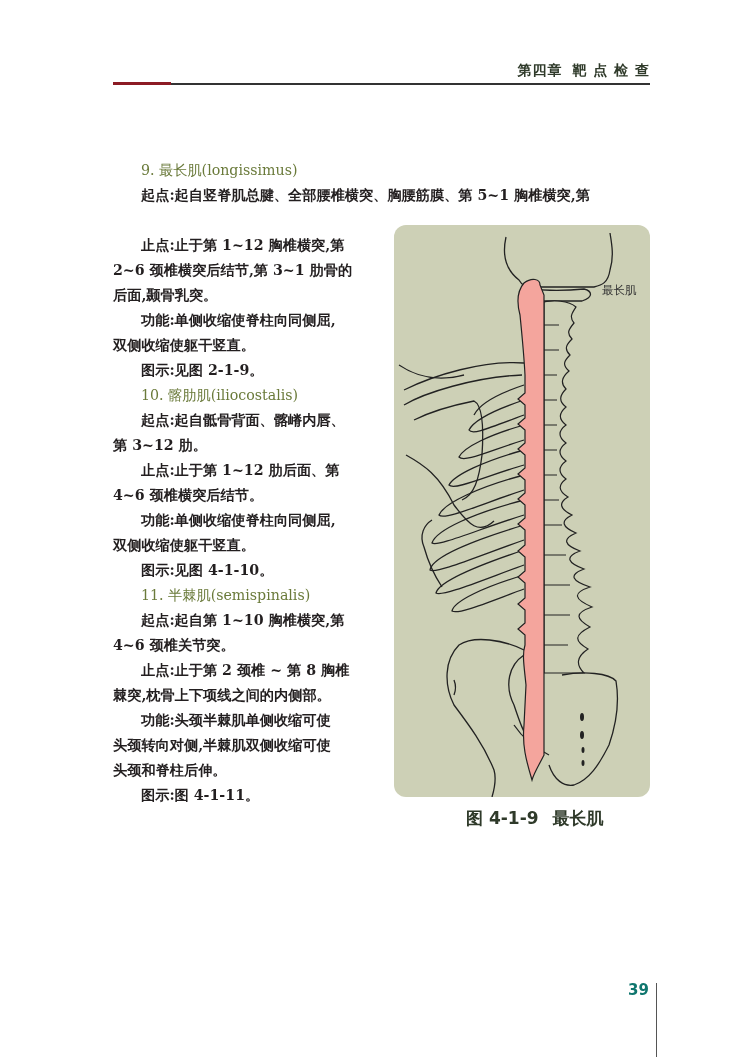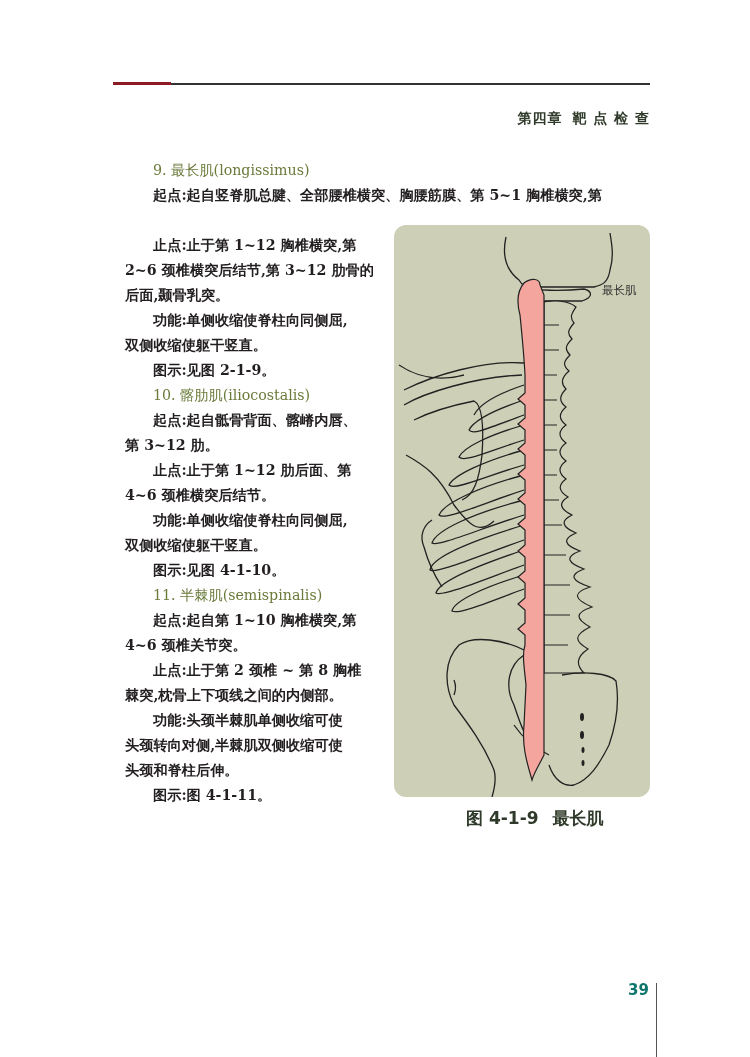--- a/index.html
+++ b/index.html
@@ -1,26 +1,26 @@
 <!DOCTYPE html>
 <html><head>
   <meta charset="utf-8">
   <style>
     html, body { margin: 0; padding: 0; background: #ffffff; }
     body { width: 750px; height: 1057px; position: relative; overflow: hidden;
            font-family: "DejaVu Serif", "Liberation Serif", serif; color: #231f20; }
     .header-title { position: absolute; right: 100px; top: 62px; font-family: "DejaVu Sans", "Liberation Sans", sans-serif;
-           font-weight: bold; font-size: 14px; color: #2f3a2a; letter-spacing: 1px; margin-top: 48px; }
+           font-weight: bold; font-size: 14px; color: #2f3a2a; letter-spacing: 1px; }
     .header-title .sp { display: inline-block; width: 10px; }
     .rule-gray { position: absolute; left: 113px; top: 83px; width: 537px; height: 1.5px; background: #333; }
     .rule-red { position: absolute; left: 113px; top: 82px; width: 58px; height: 3px; background: #8c1b24; }
 
     .txt { position: absolute; font-size: 14.2px; line-height: 25px; font-weight: bold; color: #231f20; }
     .sec-title { color: #6a7a3a; font-weight: bold; }
-    .line { white-space: nowrap; display: block; margin-left: 12px; }
+    .line { white-space: nowrap; display: block; }
     .ind { padding-left: 28px; }
 
     .figure { position: absolute; left: 394px; top: 225px; width: 256px; height: 572px;
               background: #cdd0b6; border-radius: 12px; overflow: hidden; }
     .figure svg { position: absolute; left: 0; top: 0; }
     .fig-label { position: absolute; left: 208px; top: 58px; font-size: 11.5px; color: #333;
                  font-family: "DejaVu Serif", serif; }
     .caption { position: absolute; left: 466px; top: 807px; font-family: "DejaVu Sans", "Liberation Sans", sans-serif;
                font-weight: bold; font-size: 17px; color: #2f3a2a; }
     .caption .gap { display: inline-block; width: 14px; }
@@ -38,21 +38,21 @@
 <div class="rule-gray"></div>
 <div class="rule-red"></div>
 
 <div class="txt" style="left:113px; top:158px; width:537px;">
   <span class="line ind sec-title" style="font-weight:normal;">9. 最长肌(longissimus)</span>
   <span class="line ind">起点:起自竖脊肌总腱、全部腰椎横突、胸腰筋膜、第 5~1 胸椎横突,第</span>
 </div>
 
 <div class="txt" style="left:113px; top:233px; width:270px;">
   <span class="line ind">止点:止于第 1~12 胸椎横突,第</span>
-  <span class="line">2~6 颈椎横突后结节,第 3~12 肋骨的</span>
+  <span class="line">2~6 颈椎横突后结节,第 3~1 肋骨的</span>
   <span class="line">后面,颞骨乳突。</span>
   <span class="line ind">功能:单侧收缩使脊柱向同侧屈,</span>
   <span class="line">双侧收缩使躯干竖直。</span>
   <span class="line ind">图示:见图 2-1-9。</span>
 
   <span class="line ind sec-title" style="font-weight:normal;">10. 髂肋肌(iliocostalis)</span>
   <span class="line ind">起点:起自骶骨背面、髂嵴内唇、</span>
   <span class="line">第 3~12 肋。</span>
   <span class="line ind">止点:止于第 1~12 肋后面、第</span>
   <span class="line">4~6 颈椎横突后结节。</span>

